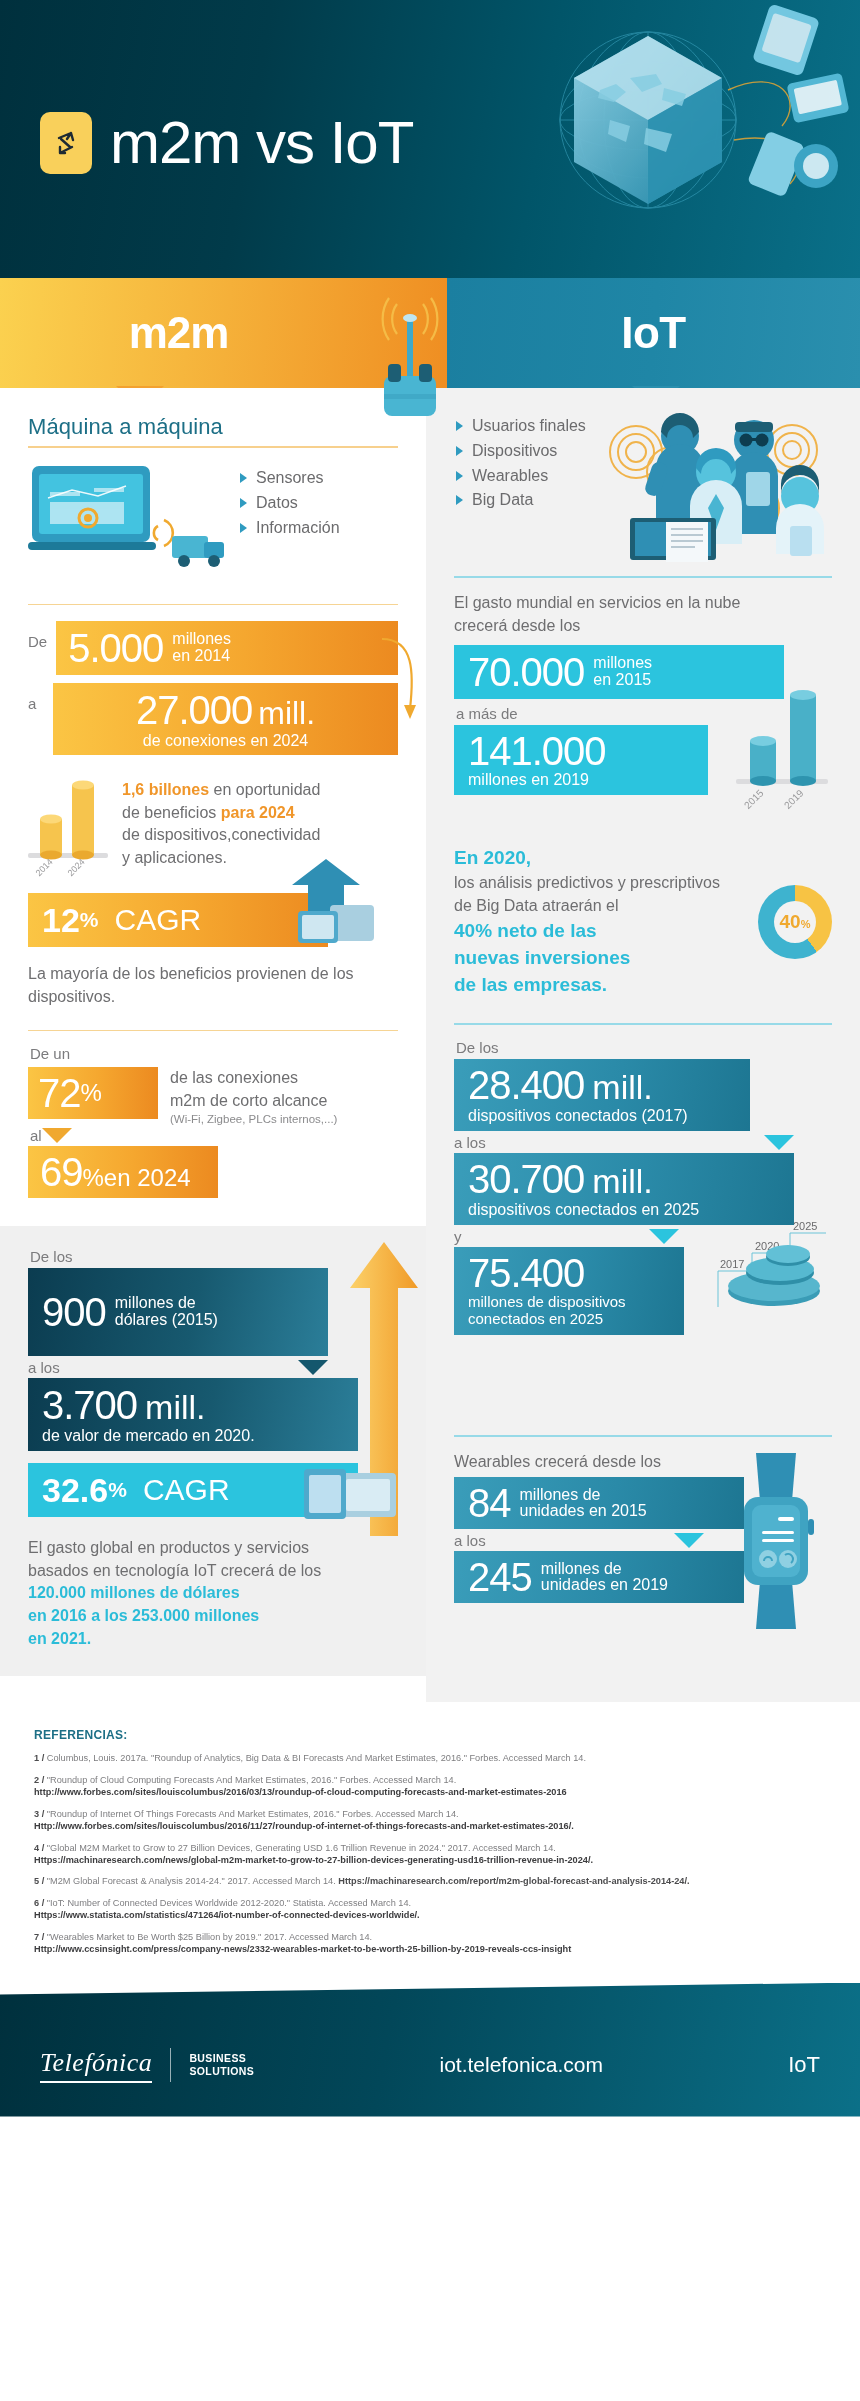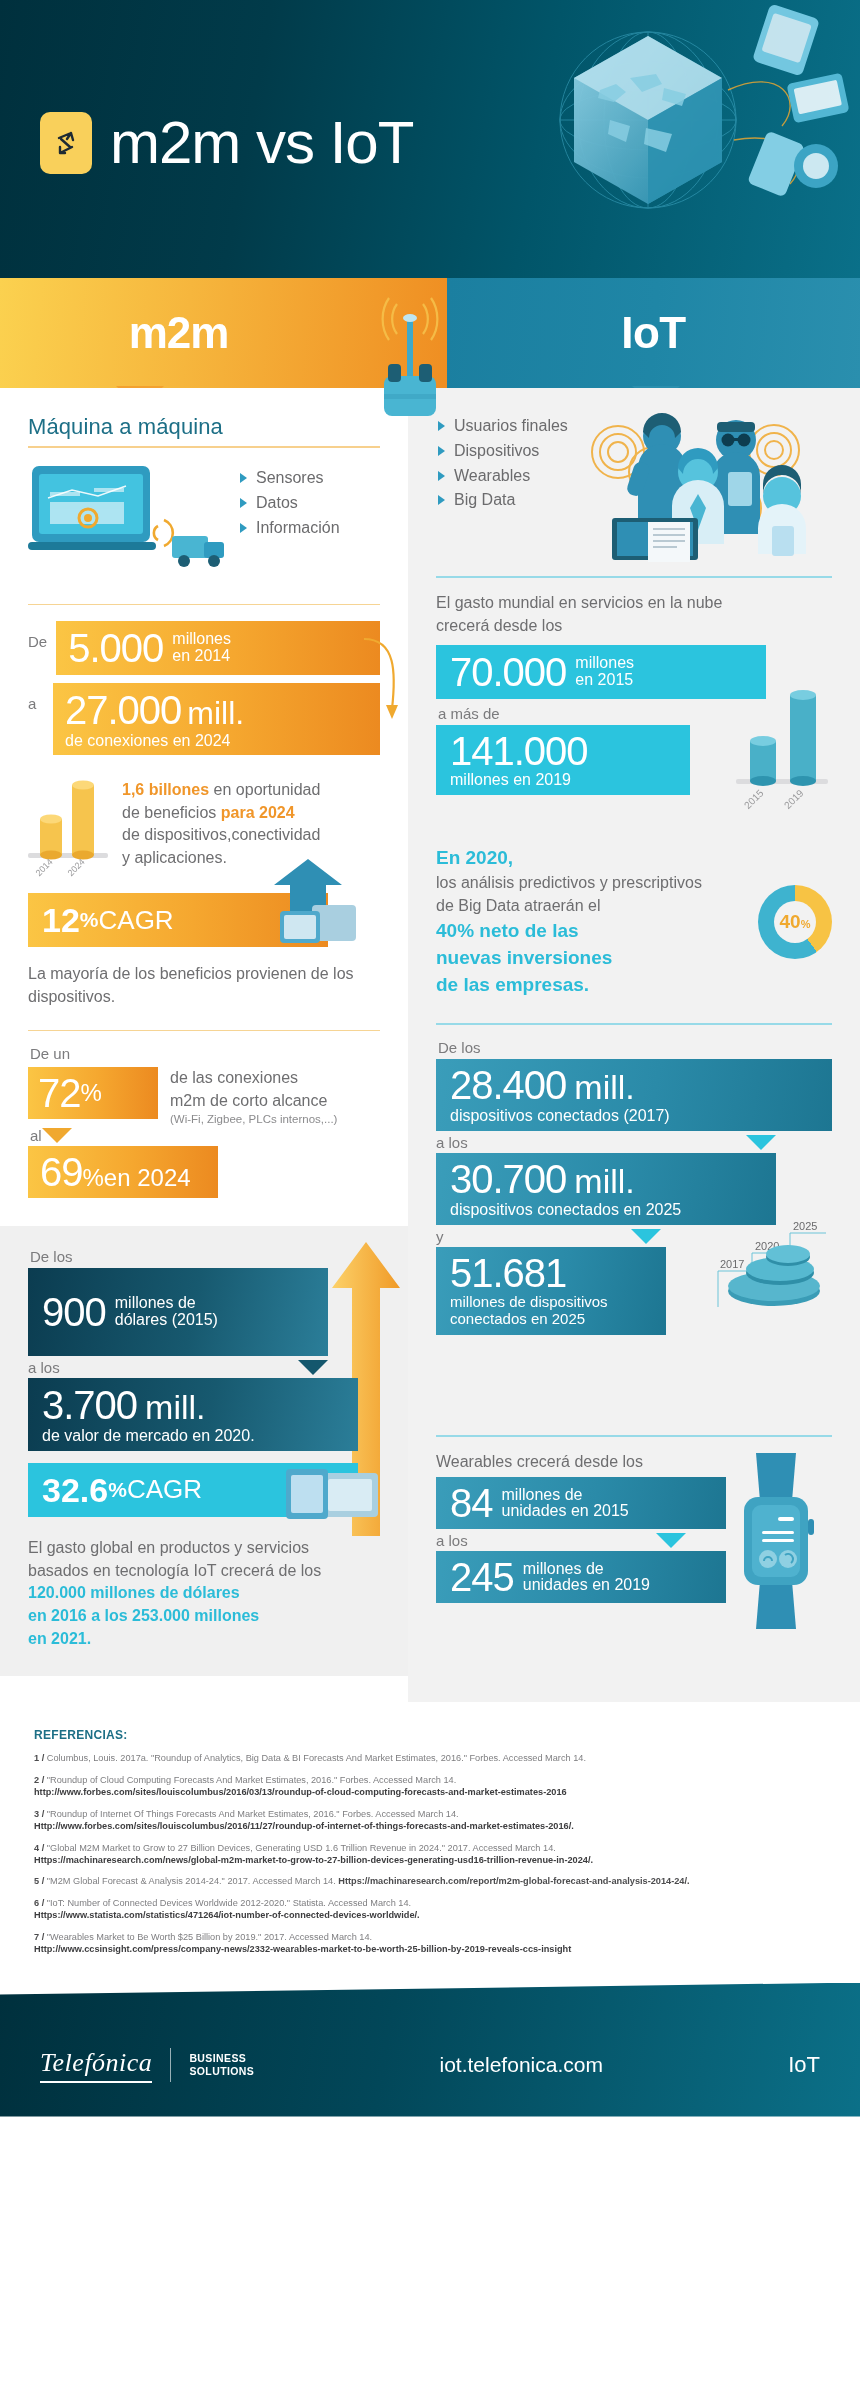--- a/index.html
+++ b/index.html
@@ -121,21 +121,21 @@
   .para .cb2{ color:#2bbcd8; font-weight:bold;}
 
   .tiny{ font-size:11.5px; color:#8b8b8d; }
 
   
   .cagr{
     display:flex; align-items:center; padding:10px 14px; color:#fff; position:relative;
   }
   .cagr .num{ font-size:34px; font-weight:bold; line-height:1;}
   .cagr .pct{ font-size:21px; font-weight:bold; }
-  .cagr .word{ font-size:26px; font-weight:300; margin-left:0;}
+  .cagr .word{ font-size:30px; font-weight:300; margin-left:16px;}
 
   
   .donut{
     width:74px;height:74px;border-radius:50%;
     background:conic-gradient(#f7c344 0deg 144deg,#3eb3cf 144deg 360deg);
     display:flex;align-items:center;justify-content:center; position:relative;
   }
   .donut:after{
     content:""; position:absolute; width:42px;height:42px;border-radius:50%;background:#f2f2f2;
   }
@@ -306,21 +306,21 @@
           <div class="statbar orange" style="flex:1;">
             <span class="big">5.000</span>
             <span class="small2">
               <span>millones</span><br>
               <span>en 2014</span>
             </span>
           </div>
         </div>
         <div class="de-row" style="margin-top:4px;">
           <div class="de-word">a</div>
-          <div class="statbar orange" style="flex:1; flex-direction:column; align-items:flex-start; padding-bottom:5px;">
+          <div class="statbar orange" style="flex:1; flex-direction:column; align-items:center; padding-bottom:5px;">
             <div style="display:flex;align-items:baseline;">
               <span class="big">27.000</span>
               <span style="font-size:32px;font-weight:300;margin-left:6px;">mill.</span>
             </div>
             <div class="under">de conexiones en 2024</div>
           </div>
         </div>
         <svg width="40" height="96" viewBox="0 0 40 96" style="position:absolute;right:-22px;top:14px;">
           <path d="M2 6 C34 6 34 40 30 76" stroke="#f0a92f" stroke-width="2.2" fill="none"></path>
           <polygon points="30,86 24,72 36,72" fill="#f0a92f"></polygon>
@@ -565,21 +565,21 @@
         </div>
         <div class="donut">
           <span class="v"><span>40</span><sub>%</sub></span>
         </div>
       </div>
 
       <div class="rule-blue" style="margin-top:24px;"></div>
 
       <div style="position:relative;">
         <div class="lead">De los</div>
-        <div class="statbar teal" style="width:396px;flex-direction:column;align-items:flex-start;padding:6px 14px 6px 14px;">
+        <div class="statbar teal" style="width:296px;flex-direction:column;align-items:flex-start;padding:6px 14px 6px 14px;">
           <div style="display:flex;align-items:baseline;">
             <span class="big">28.400</span>
             <span style="font-size:34px;font-weight:300;margin-left:8px;">mill.</span>
           </div>
           <span class="under">dispositivos conectados (2017)</span>
         </div>
         <div style="display:flex;align-items:center;width:340px;margin-top:3px;">
           <div class="lead" style="margin:0;">a los</div>
           <div class="arrow-down-cyan" style="margin-left:auto;"></div>
         </div>
@@ -588,21 +588,21 @@
             <span class="big">30.700</span>
             <span style="font-size:34px;font-weight:300;margin-left:8px;">mill.</span>
           </div>
           <span class="under">dispositivos conectados en 2025</span>
         </div>
         <div style="display:flex;align-items:center;width:225px;margin-top:3px;">
           <div class="lead" style="margin:0;">y</div>
           <div class="arrow-down-cyan" style="margin-left:auto;"></div>
         </div>
         <div class="statbar teal" style="width:230px;flex-direction:column;align-items:flex-start;padding:6px 14px 8px 14px;margin-top:2px;">
-          <span class="big">51.681</span>
+          <span class="big">75.400</span>
           <span class="under" style="font-size:15px;">millones de dispositivos</span>
           <span class="under" style="font-size:15px;">conectados en 2025</span>
         </div>
         <svg width="118" height="120" viewBox="0 0 118 120" style="position:absolute;right:2px;bottom:-4px;">
           <g stroke="#6cc4d8" stroke-width="1" fill="none">
             <path d="M6 52 L6 88 M6 52 L42 52"></path>
             <path d="M40 34 L40 78 M40 34 L80 34"></path>
             <path d="M78 14 L78 66 M78 14 L114 14"></path>
           </g>
           <text x="8" y="49" font-size="11" fill="#6b6b6d" font-family="Liberation Sans, sans-serif">2017</text>

